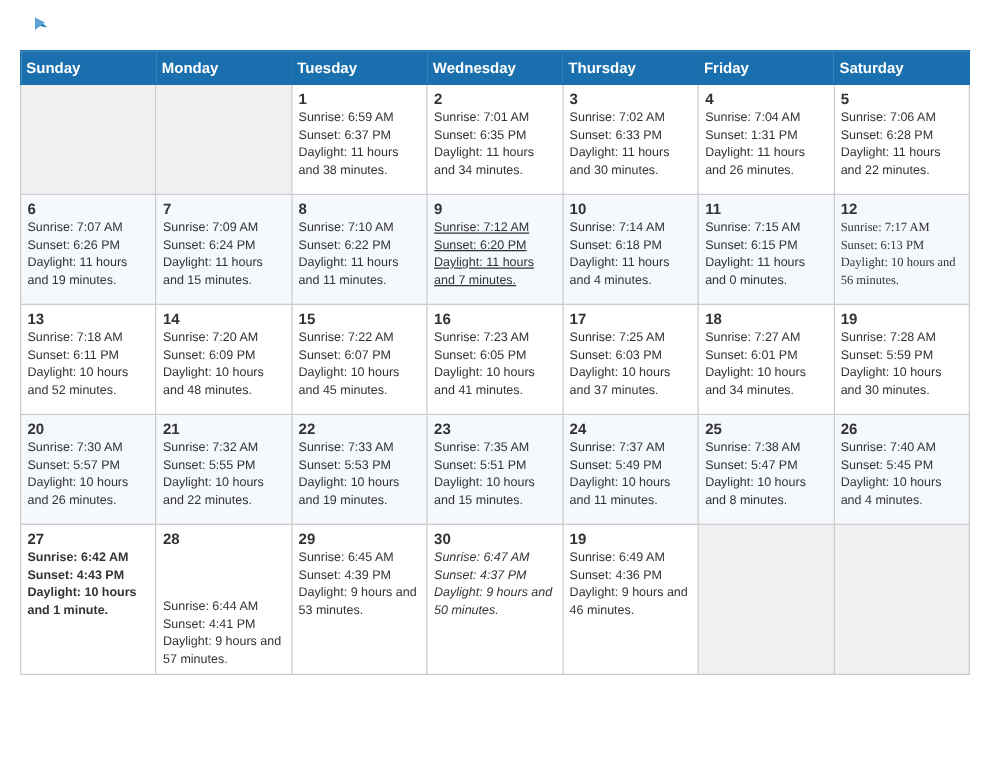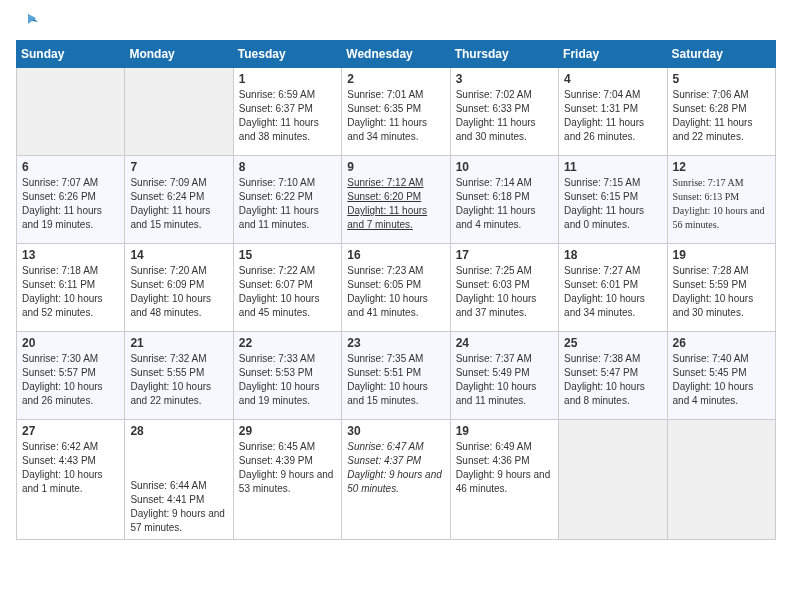--- a/index.html
+++ b/index.html
@@ -284,21 +284,21 @@
         <td>
           <span class="day-num">26</span>
           <div class="day-info" style="white-space: pre-line;">Sunrise: 7:40 AM
 Sunset: 5:45 PM
 Daylight: 10 hours and 4 minutes.</div>
         </td>
       </tr>
       <tr>
         <td>
           <span class="day-num">27</span>
-          <div class="day-info" style="white-space: pre-line;">Sunrise: 6:42 AM
+          <div class="day-info" style="white-space: pre-line; font-weight: bold;">Sunrise: 6:42 AM
 Sunset: 4:43 PM
 Daylight: 10 hours and 1 minute.</div>
         </td>
         <td>
           <span class="day-num">28</span>
           <div class="day-info" style="white-space: pre-line; margin-top: 41px;">Sunrise: 6:44 AM
 Sunset: 4:41 PM
 Daylight: 9 hours and 57 minutes.</div>
         </td>
         <td>

